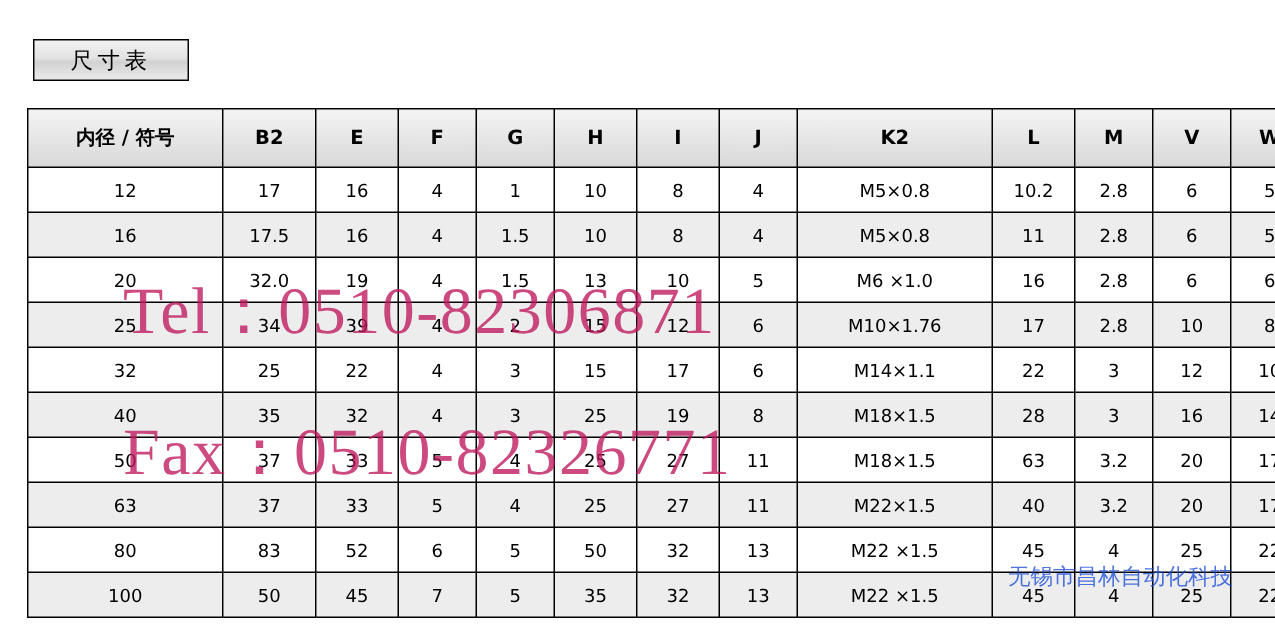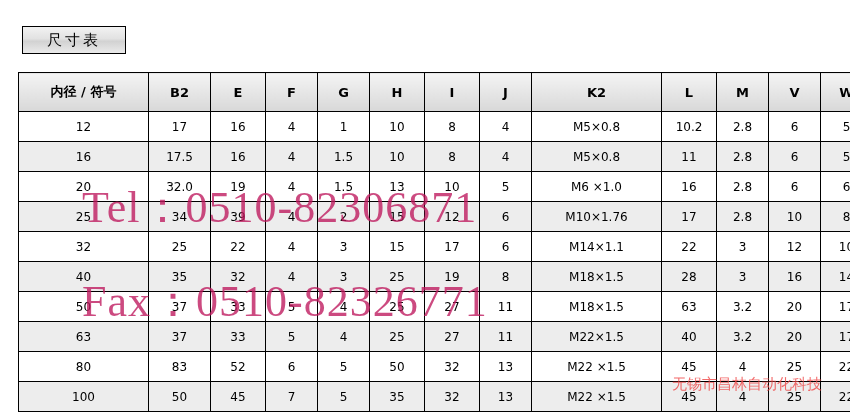--- a/index.html
+++ b/index.html
@@ -108,21 +108,21 @@
   }
   .wm-fax {
     left: 82px;
     top: 272px;
   }
   .wm-company {
     left: 672px;
     top: 375px;
     font-size: 15px;
     font-family: "DejaVu Sans", sans-serif;
-    color: #ef4444;
+    color: #1d4ed8;
     letter-spacing: 0px;
   }
 </style>
 </head>
 <body>
 
 <div class="page">
 
   <div class="title-tab">
     <span class="title-text">尺寸表</span>

